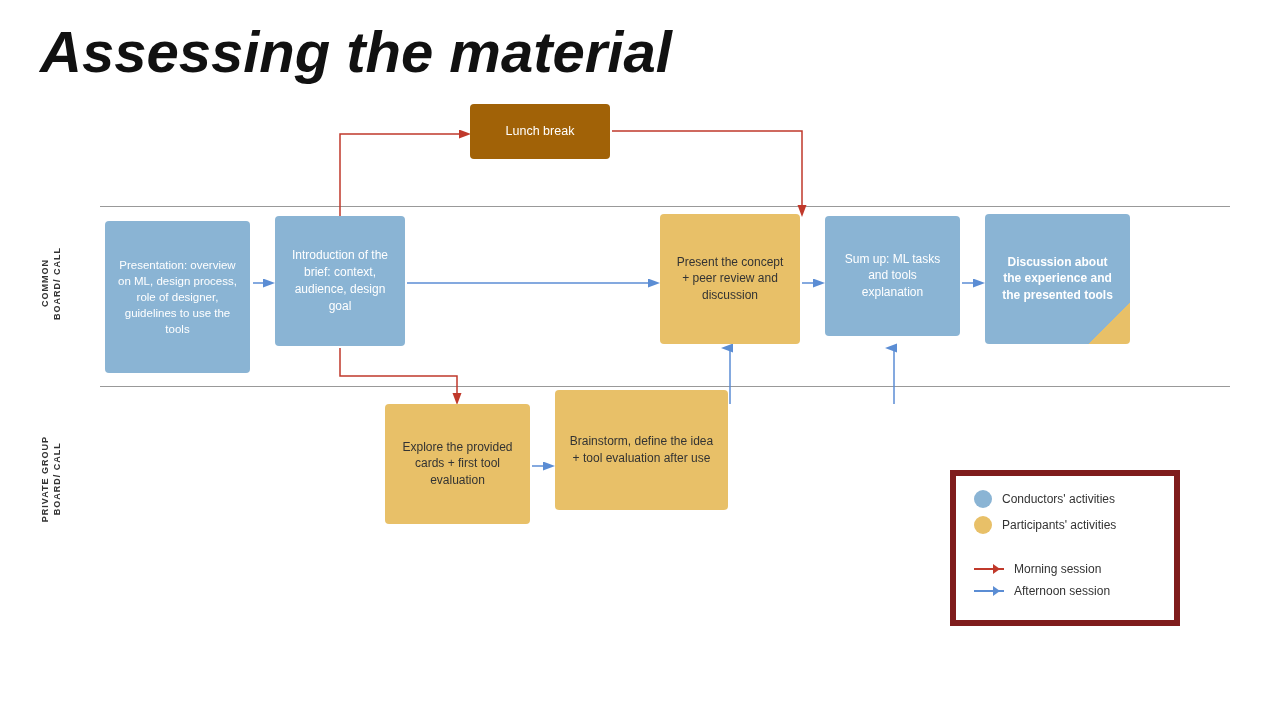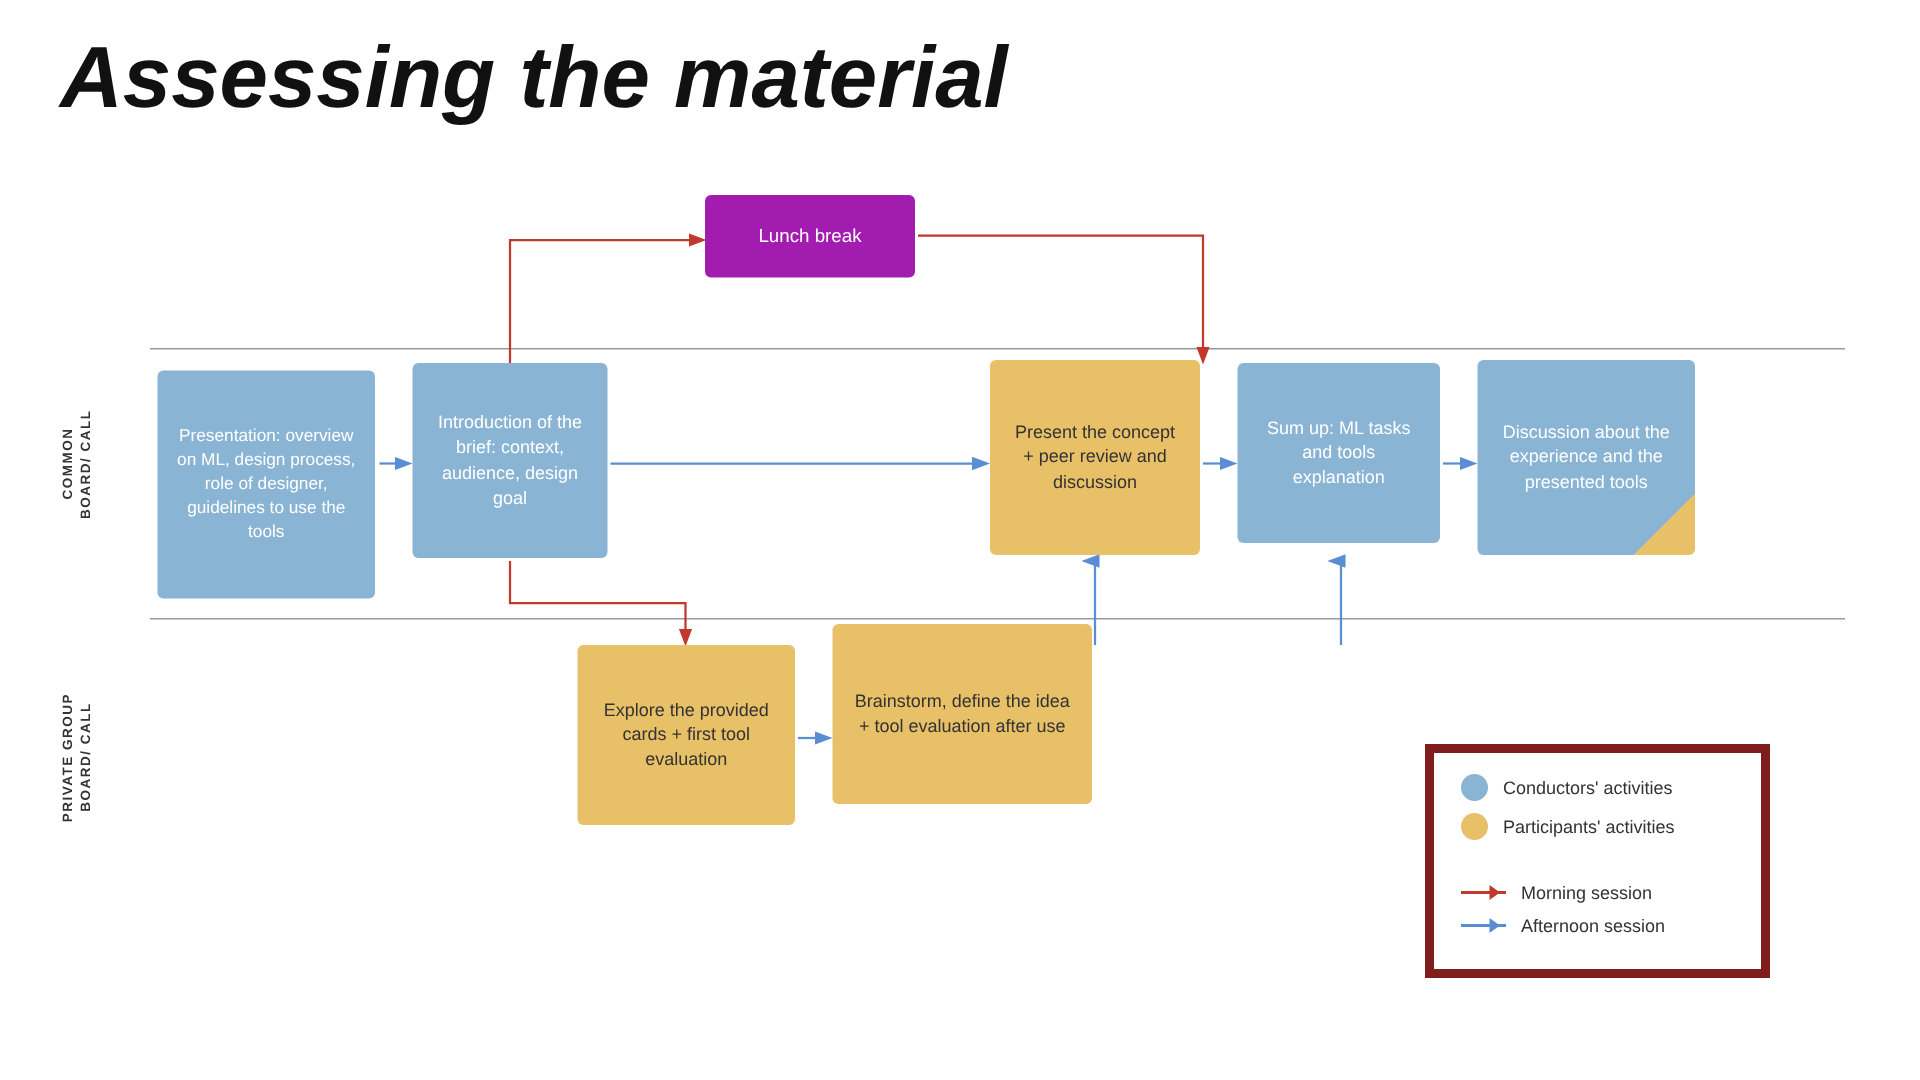--- a/index.html
+++ b/index.html
@@ -18,21 +18,21 @@
       background: #fff;
       position: relative;
       padding: 20px 40px;
     }
 
     .title {
       font-size: 58px;
       font-style: italic;
       font-weight: 900;
       color: #111;
-      margin-bottom: 28px;
+      margin-bottom: 2px;
       line-height: 1.1;
     }
 
     .diagram-area {
       position: relative;
       width: 100%;
       height: 570px;
     }
 
     
@@ -82,21 +82,21 @@
       line-height: 1.4;
       display: flex;
       align-items: center;
       justify-content: center;
     }
     .box-blue {
       background: #8ab4d4;
       color: #fff;
     }
     .box-purple {
-      background: #a21caf;
+      background: #a16207;
       color: #fff;
     }
     .box-gold {
       background: #e8c068;
       color: #333;
     }
 
     
     .box-lunch {
       top: 18px;
@@ -128,20 +128,21 @@
       top: 130px;
       left: 785px;
       width: 135px;
       height: 120px;
     }
     .box-discussion {
       top: 128px;
       left: 945px;
       width: 145px;
       height: 130px;
+      font-weight: bold;
     }
 
     
     .box-explore {
       top: 318px;
       left: 345px;
       width: 145px;
       height: 120px;
     }
     .box-brainstorm {

